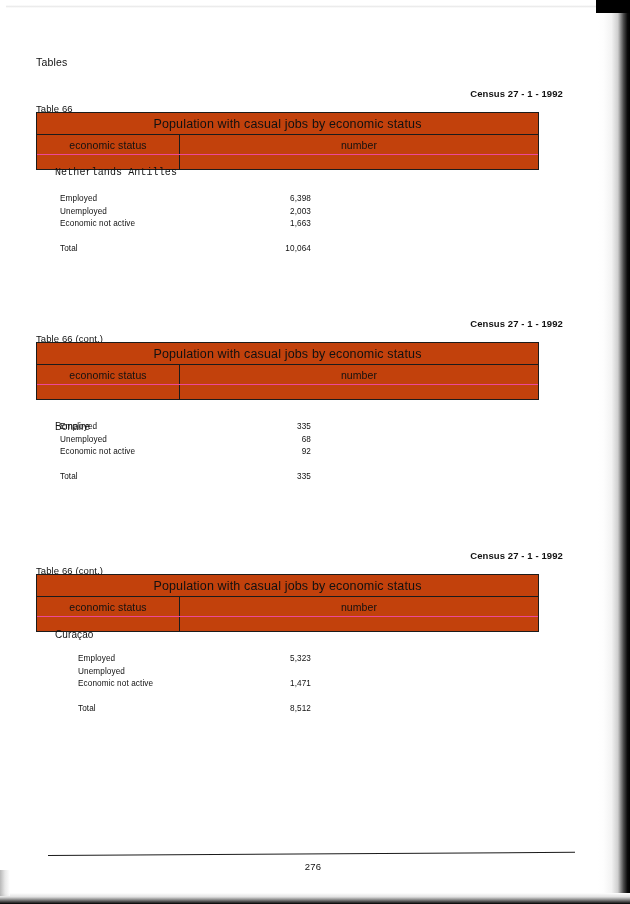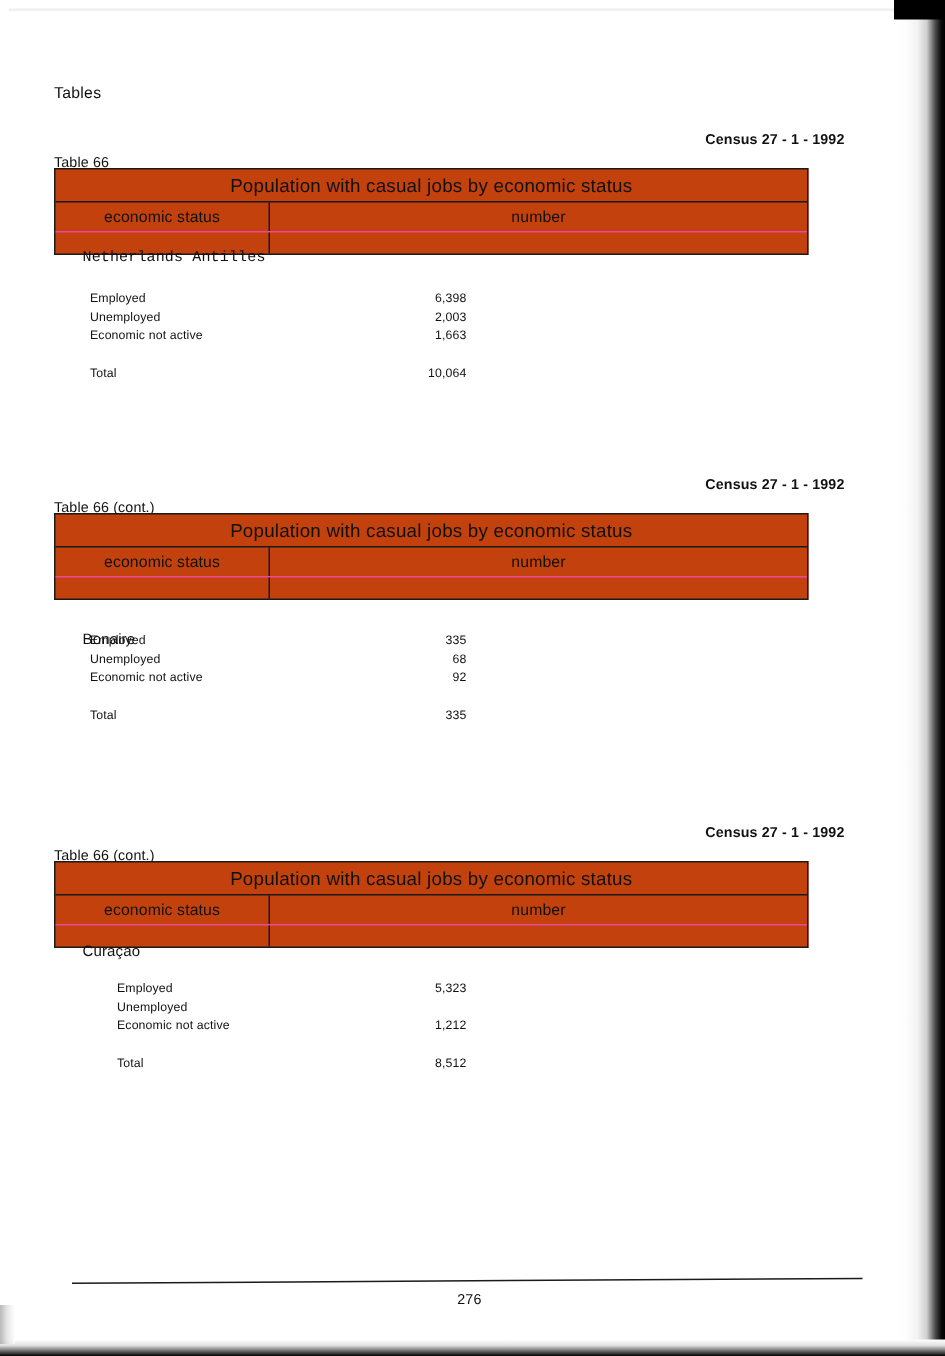--- a/index.html
+++ b/index.html
@@ -341,21 +341,21 @@
     <div class="data-rows" style="top:104px;">
       <div class="data-row">
         <span class="data-label" style="left:18px;">Employed</span>
         <span class="data-value">5,323</span>
       </div>
       <div class="data-row">
         <span class="data-label" style="left:18px;">Unemployed</span>
       </div>
       <div class="data-row">
         <span class="data-label" style="left:18px;">Economic not active</span>
-        <span class="data-value">1,212</span>
+        <span class="data-value">1,471</span>
       </div>
       <div class="data-row spaced">
         <span class="data-label" style="left:18px;">Total</span>
         <span class="data-value">8,512</span>
       </div>
     </div>
   </div>
 
   <div class="footer-rule"></div>
   <div class="footer-page">276</div>

